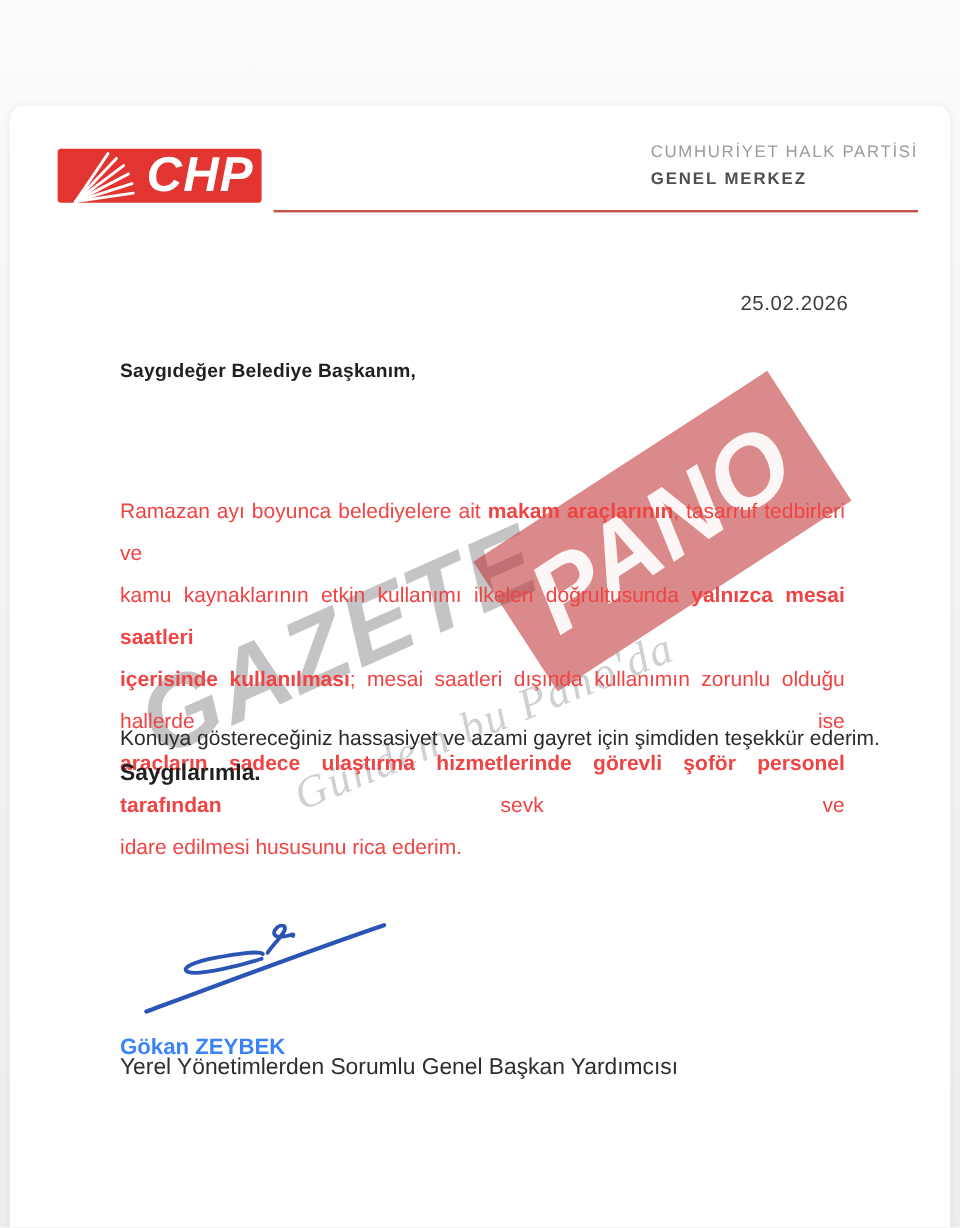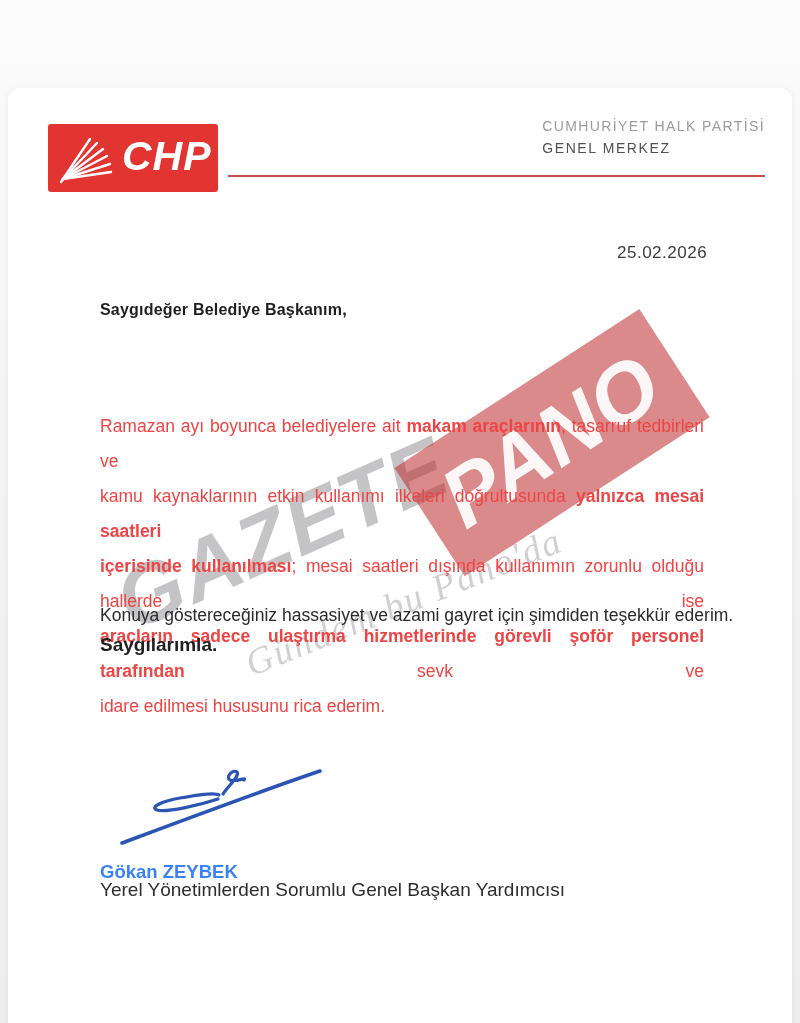--- a/index.html
+++ b/index.html
@@ -33,32 +33,32 @@
   .wm-tagline {
     position:absolute; left:226px; top:488px; width:360px;
     font-family:"Liberation Serif", serif; font-style:italic;
     font-size:37px; letter-spacing:2px;
     color:rgba(150,150,155,0.45);
     transform:rotate(-22deg);
   }
   
   .content { position:absolute; inset:0; z-index:1; }
   .logo {
-    position:absolute; left:40px; top:36px; width:170px; height:68px;
+    position:absolute; left:40px; top:36px; width:170px; height:45px;
     background:#e23430; border-radius:3px;
     display:flex; align-items:center; justify-content:flex-start;
   }
   .logo .emblem { margin-left:8px; }
   .logo .logo-text {
     color:#ffffff; font-weight:700; font-style:italic; font-size:41px;
     letter-spacing:1px; margin-left:8px; margin-top:-3px;
   }
   .org-block { position:absolute; right:27px; top:30px; text-align:left; }
   .org-name { font-size:14px; letter-spacing:1.4px; color:#9b9b9b; }
-  .org-unit { font-size:14px; letter-spacing:1.6px; color:#4f4f4f; font-weight:400; margin-top:6px; }
+  .org-unit { font-size:14px; letter-spacing:1.6px; color:#4f4f4f; font-weight:700; margin-top:6px; }
   .red-rule { position:absolute; left:220px; top:87px; width:537px; height:2px; background:#c4524c; }
   .date-line { position:absolute; left:609px; top:155px; font-size:17px; color:#3c3c3c; letter-spacing:0.5px; }
   .salutation { position:absolute; left:92px; top:213px; font-size:16px; font-weight:700; color:#1f1f1f; letter-spacing:0.2px; }
   .para1 { position:absolute; left:92px; top:321px; width:604px; font-size:17.5px; color:#ef4444; }
   .pline { line-height:35px; text-align:justify; }
   .pline.just { text-align-last:justify; }
   .pline b { font-weight:700; }
   .para2 { position:absolute; left:92px; top:512px; width:640px; font-size:17.5px; color:#2a2a2a; line-height:30px; }
   .closing { position:absolute; left:92px; top:546px; font-size:19px; font-weight:700; color:#1f1f1f;text-align:center; }
   .signature { position:absolute; left:88px; top:655px; }

